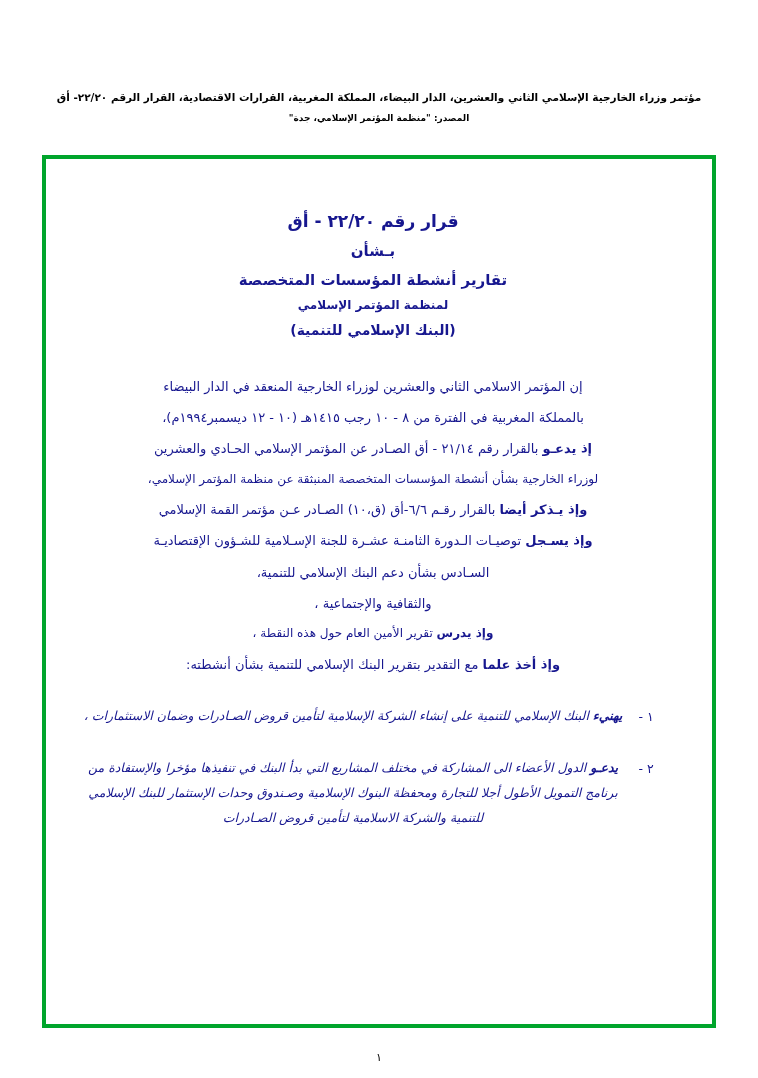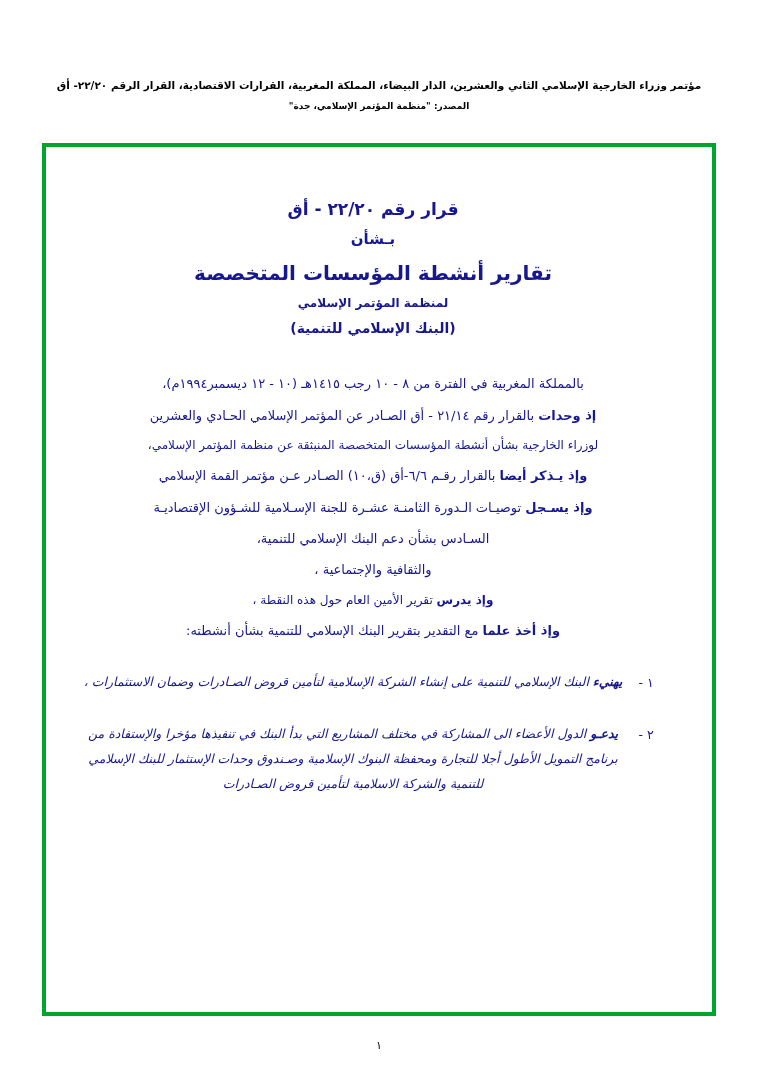--- a/index.html
+++ b/index.html
@@ -13,20 +13,21 @@
     font-family: "DejaVu Sans", sans-serif;
     color: #000000;
     position: relative;
     overflow: hidden;
   }
   .page {
     width: 758px;
     height: 1066px;
     position: relative;
     box-sizing: border-box;
+    margin-top: 12px;
   }
   .header-block {
     text-align: center;
     padding-top: 78px;
   }
   .header-line1 {
     font-size: 10.5px;
     font-weight: bold;
     letter-spacing: 0px;
     line-height: 1.4;
@@ -57,21 +58,21 @@
     color: #1a1a8c;
     margin-top: 18px;
   }
   .title-line {
     color: #17178f;
     font-weight: bold;
     line-height: 1.9;
   }
   .t1 { font-size: 17px; }
   .t2 { font-size: 15px; }
-  .t3 { font-size: 20px; }
+  .t3 { font-size: 15px; }
   .t4 { font-size: 12px; }
   .t5 { font-size: 14px; }
 
   .body-block {
     margin-top: 30px;
     font-size: 13px;
     line-height: 1.95;
     color: #17178f;
   }
   .para {
@@ -132,24 +133,25 @@
 
       <div class="title-block">
         <div class="title-line t1">قرار رقم ٢٢/٢٠ - أق</div>
         <div class="title-line t2">بـشأن</div>
         <div class="title-line t3">تقارير أنشطة المؤسسات المتخصصة</div>
         <div class="title-line t4">لمنظمة المؤتمر الإسلامي</div>
         <div class="title-line t5">(البنك الإسلامي للتنمية)</div>
       </div>
 
       <div class="body-block">
+        <div class="para">إن المؤتمر الاسلامي الثاني والعشرين لوزراء الخارجية المنعقد في الدار البيضاء</div>
         <div class="para">بالمملكة المغربية في الفترة من ٨ - ١٠ رجب ١٤١٥هـ (١٠ - ١٢ ديسمبر١٩٩٤م)،</div>
 
         <div class="para">
-          <span class="kw">إذ وحدات</span><span> بالقرار رقم ٢١/١٤ - أق الصـادر عن المؤتمر الإسلامي الحـادي والعشرين</span>
+          <span class="kw">إذ يدعـو</span><span> بالقرار رقم ٢١/١٤ - أق الصـادر عن المؤتمر الإسلامي الحـادي والعشرين</span>
         </div>
         <div class="para small">لوزراء الخارجية بشأن أنشطة المؤسسات المتخصصة المنبثقة عن منظمة المؤتمر الإسلامي،</div>
 
         <div class="para">
           <span class="kw">وإذ يـذكر أيضا</span><span> بالقرار رقـم ٦/٦-أق (ق،١٠) الصـادر عـن مؤتمر القمة الإسلامي</span>
         </div>
         <div class="para">
           <span class="kw">وإذ يسـجل</span><span> توصيـات الـدورة الثامنـة عشـرة للجنة الإسـلامية للشـؤون الإقتصاديـة</span>
         </div>
 

